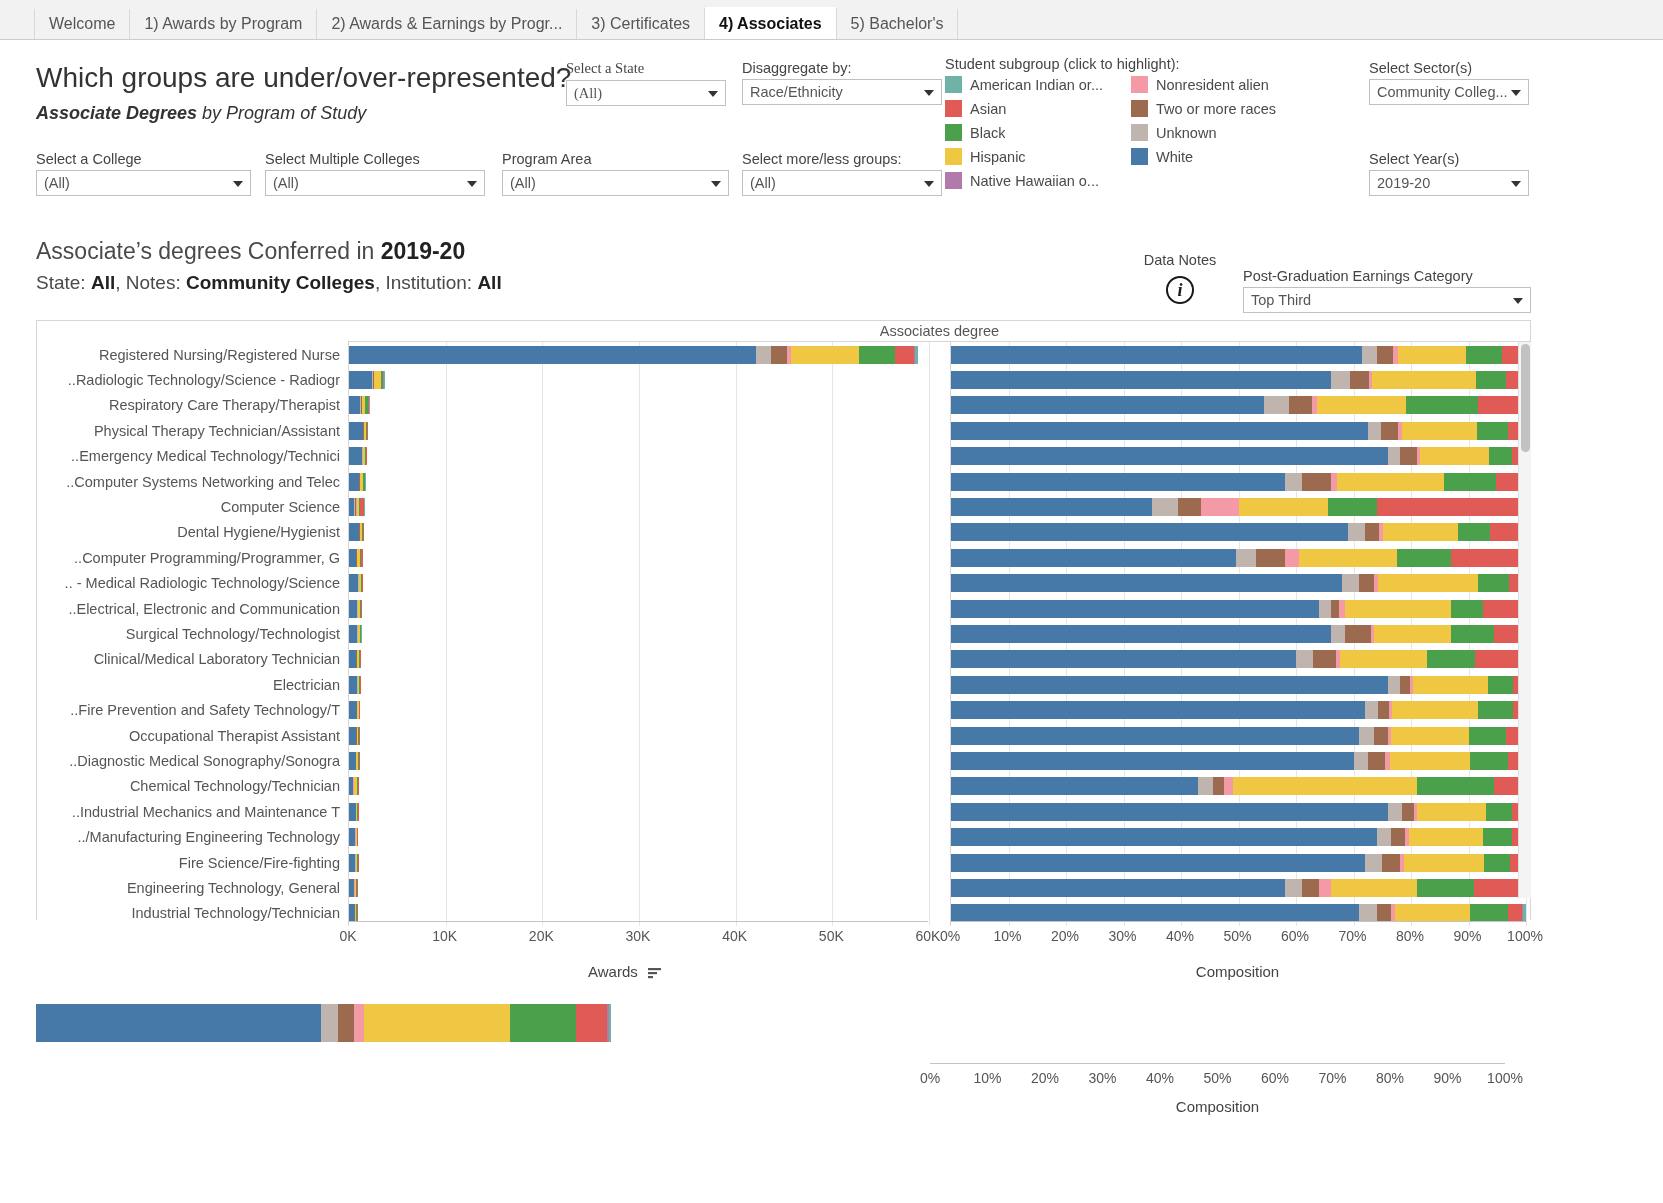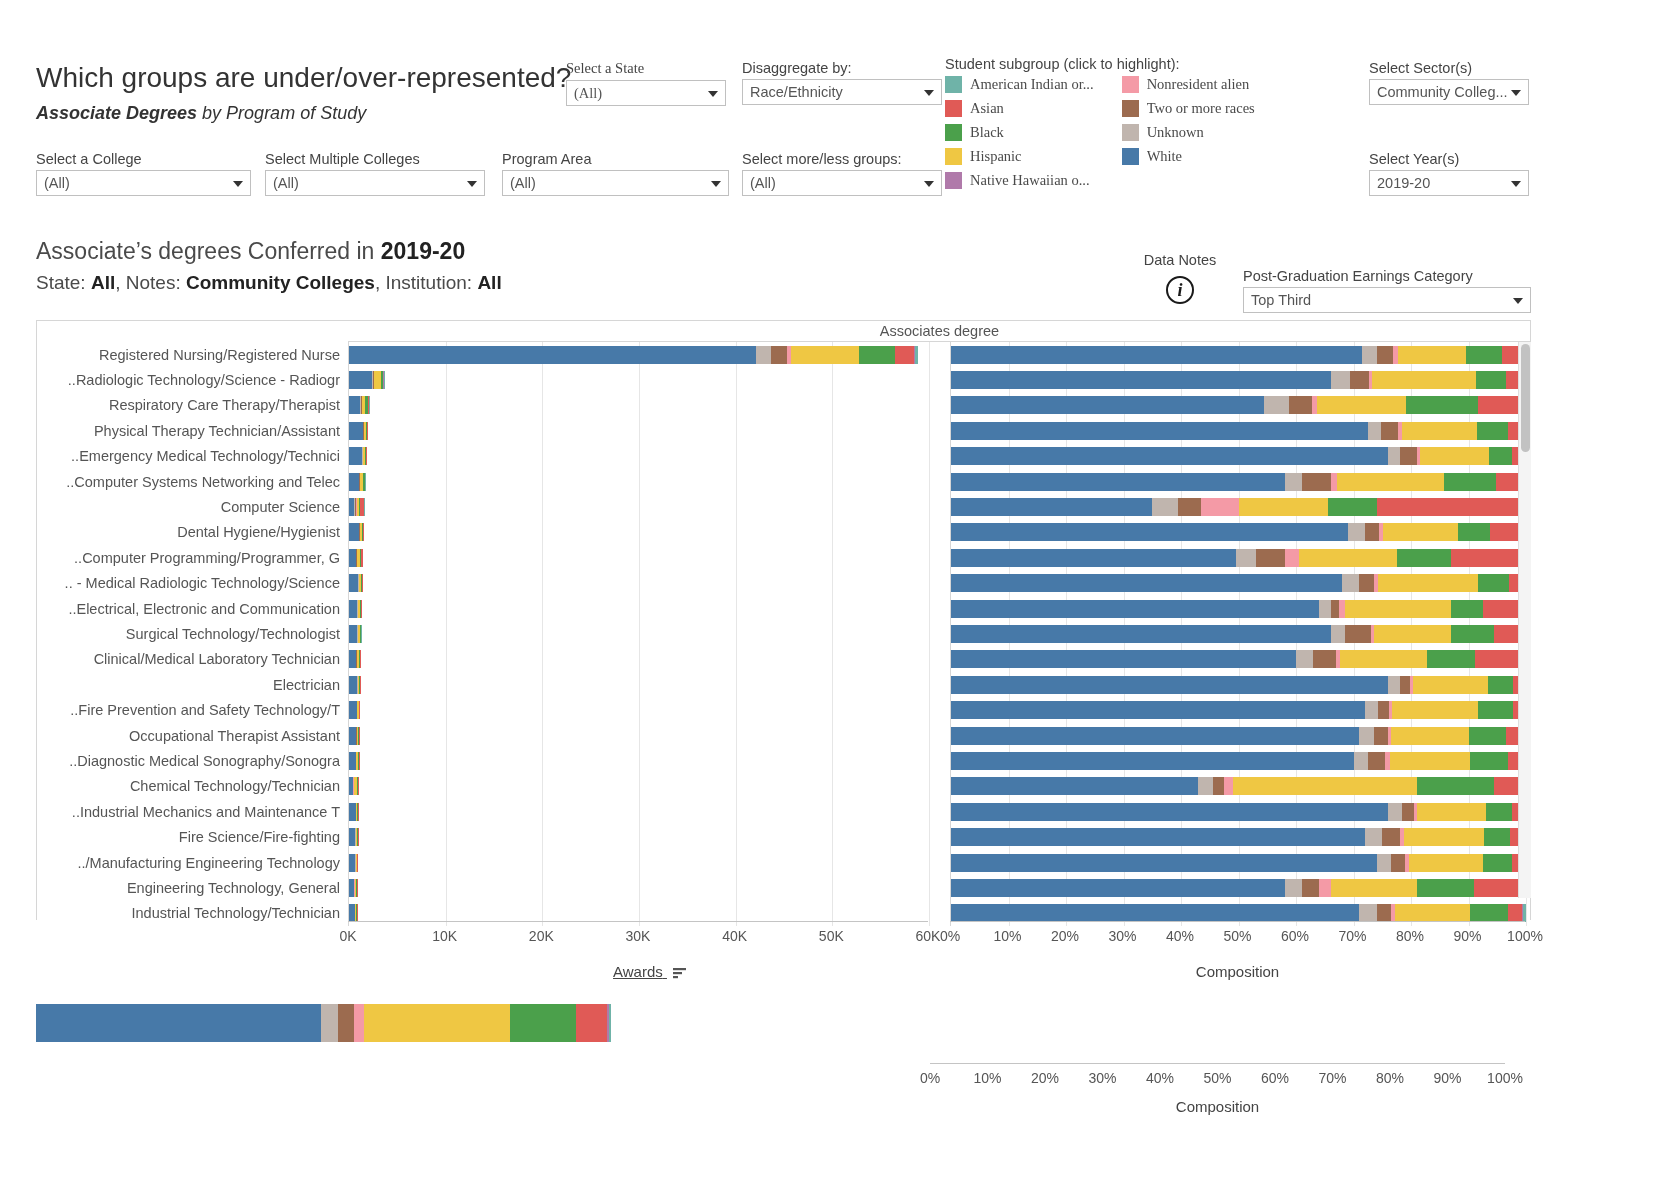--- a/index.html
+++ b/index.html
@@ -72,21 +72,21 @@
     width: 0; height: 0; margin-top: -2px;
     border-left: 5px solid transparent;
     border-right: 5px solid transparent;
     border-top: 6px solid #333333;
   }
 
   
   .legend { position: absolute; left: 945px; top: 16px; }
   .legend-title { font-size: 14.5px; color: #444444; margin-bottom: 4px; white-space: nowrap; }
   .legend-cols { display: flex; gap: 28px; }
-  .legend-col { display: flex; flex-direction: column; gap: 7px; font-family: Liberation Serif, serif; }
+  .legend-col { display: flex; flex-direction: column; gap: 7px; }
   .legend-item { display: flex; align-items: center; gap: 8px; cursor: pointer; }
   .swatch { width: 17px; height: 17px; flex: 0 0 17px; }
   .legend-text {
     font-size: 14.5px; color: #4a4a4a; white-space: nowrap;
     max-width: 150px; overflow: hidden; text-overflow: ellipsis;
   }
 
   
   .chart-title {
     position: absolute; left: 36px; top: 238px;
@@ -185,20 +185,28 @@
     font-size: 15.5px; color: #333333; white-space: nowrap;
   }
   .total-bar-cell { width: 575px; flex: 0 0 575px; position: relative; height: 46px; }
   .total-stack { position: absolute; left: 0; top: 4px; height: 38px; display: flex; }
 </style>
 </head>
 <body>
 
 <div class="app">
 
+  <div class="tabbar">
+    <div class="tab">Welcome</div>
+    <div class="tab">1) Awards by Program</div>
+    <div class="tab">2) Awards &amp; Earnings by Progr...</div>
+    <div class="tab">3) Certificates</div>
+    <div class="tab active">4) Associates</div>
+    <div class="tab">5) Bachelor's</div>
+  </div>
 
   <div class="header">
 
     <div class="title-main">Which groups are under/over-represented?</div>
     <div class="title-sub">
       <b>Associate Degrees</b><span> by Program of Study</span>
     </div>
 
     <div class="ctl" style="left:566px; top:20px; width:160px;font-family:Liberation Serif, serif;">
       <span class="ctl-label">Select a State</span>
@@ -1203,20 +1211,66 @@
               <div class="seg" style="width: 0.5%; background: rgb(244, 154, 166);"></div>
               <div class="seg" style="width: 12%; background: rgb(239, 199, 67);"></div>
               <div class="seg" style="width: 4.5%; background: rgb(75, 160, 75);"></div>
               <div class="seg" style="width: 2%; background: rgb(224, 90, 86);"></div>
               <div class="seg" style="width: 0.2%; background: rgb(176, 122, 170);"></div>
               <div class="seg" style="width: 0.3%; background: rgb(111, 179, 168);"></div>
             </div>
           </div>
         </div>
         <div class="row">
+          <div class="row-label">Manufacturing Engineering Technology/..</div>
+          <div class="bar-cell-awards">
+            <div class="grid-v" style="left: 96.6667px;"></div>
+            <div class="grid-v" style="left: 193.333px;"></div>
+            <div class="grid-v" style="left: 290px;"></div>
+            <div class="grid-v" style="left: 386.667px;"></div>
+            <div class="grid-v" style="left: 483.333px;"></div>
+            <div class="grid-v" style="left: 580px;"></div>
+            <div class="stack" style="width: 8.7px;">
+              <div class="seg" style="width: 74%; background: rgb(71, 121, 168);"></div>
+              <div class="seg" style="width: 2.5%; background: rgb(192, 181, 174);"></div>
+              <div class="seg" style="width: 2.5%; background: rgb(156, 107, 79);"></div>
+              <div class="seg" style="width: 0.6%; background: rgb(244, 154, 166);"></div>
+              <div class="seg" style="width: 13%; background: rgb(239, 199, 67);"></div>
+              <div class="seg" style="width: 5%; background: rgb(75, 160, 75);"></div>
+              <div class="seg" style="width: 2%; background: rgb(224, 90, 86);"></div>
+              <div class="seg" style="width: 0.2%; background: rgb(176, 122, 170);"></div>
+              <div class="seg" style="width: 0.2%; background: rgb(111, 179, 168);"></div>
+            </div>
+          </div>
+          <div class="gap-cell"></div>
+          <div class="bar-cell-comp">
+            <div class="grid-v" style="left: 57.5px;"></div>
+            <div class="grid-v" style="left: 115px;"></div>
+            <div class="grid-v" style="left: 172.5px;"></div>
+            <div class="grid-v" style="left: 230px;"></div>
+            <div class="grid-v" style="left: 287.5px;"></div>
+            <div class="grid-v" style="left: 345px;"></div>
+            <div class="grid-v" style="left: 402.5px;"></div>
+            <div class="grid-v" style="left: 460px;"></div>
+            <div class="grid-v" style="left: 517.5px;"></div>
+            <div class="grid-v" style="left: 575px;"></div>
+            <div class="stack" style="width: 575px;">
+              <div class="seg" style="width: 74%; background: rgb(71, 121, 168);"></div>
+              <div class="seg" style="width: 2.5%; background: rgb(192, 181, 174);"></div>
+              <div class="seg" style="width: 2.5%; background: rgb(156, 107, 79);"></div>
+              <div class="seg" style="width: 0.6%; background: rgb(244, 154, 166);"></div>
+              <div class="seg" style="width: 13%; background: rgb(239, 199, 67);"></div>
+              <div class="seg" style="width: 5%; background: rgb(75, 160, 75);"></div>
+              <div class="seg" style="width: 2%; background: rgb(224, 90, 86);"></div>
+              <div class="seg" style="width: 0.2%; background: rgb(176, 122, 170);"></div>
+              <div class="seg" style="width: 0.2%; background: rgb(111, 179, 168);"></div>
+            </div>
+          </div>
+        </div>
+        <div class="row">
           <div class="row-label">Fire Science/Fire-fighting</div>
           <div class="bar-cell-awards">
             <div class="grid-v" style="left: 96.6667px;"></div>
             <div class="grid-v" style="left: 193.333px;"></div>
             <div class="grid-v" style="left: 290px;"></div>
             <div class="grid-v" style="left: 386.667px;"></div>
             <div class="grid-v" style="left: 483.333px;"></div>
             <div class="grid-v" style="left: 580px;"></div>
             <div class="stack" style="width: 8.89333px;">
               <div class="seg" style="width: 72%; background: rgb(71, 121, 168);"></div>
@@ -1245,66 +1299,20 @@
             <div class="stack" style="width: 575px;">
               <div class="seg" style="width: 72%; background: rgb(71, 121, 168);"></div>
               <div class="seg" style="width: 3%; background: rgb(192, 181, 174);"></div>
               <div class="seg" style="width: 3%; background: rgb(156, 107, 79);"></div>
               <div class="seg" style="width: 0.7%; background: rgb(244, 154, 166);"></div>
               <div class="seg" style="width: 14%; background: rgb(239, 199, 67);"></div>
               <div class="seg" style="width: 4.5%; background: rgb(75, 160, 75);"></div>
               <div class="seg" style="width: 2.3%; background: rgb(224, 90, 86);"></div>
               <div class="seg" style="width: 0.2%; background: rgb(176, 122, 170);"></div>
               <div class="seg" style="width: 0.3%; background: rgb(111, 179, 168);"></div>
-            </div>
-          </div>
-        </div>
-        <div class="row">
-          <div class="row-label">Manufacturing Engineering Technology/..</div>
-          <div class="bar-cell-awards">
-            <div class="grid-v" style="left: 96.6667px;"></div>
-            <div class="grid-v" style="left: 193.333px;"></div>
-            <div class="grid-v" style="left: 290px;"></div>
-            <div class="grid-v" style="left: 386.667px;"></div>
-            <div class="grid-v" style="left: 483.333px;"></div>
-            <div class="grid-v" style="left: 580px;"></div>
-            <div class="stack" style="width: 8.7px;">
-              <div class="seg" style="width: 74%; background: rgb(71, 121, 168);"></div>
-              <div class="seg" style="width: 2.5%; background: rgb(192, 181, 174);"></div>
-              <div class="seg" style="width: 2.5%; background: rgb(156, 107, 79);"></div>
-              <div class="seg" style="width: 0.6%; background: rgb(244, 154, 166);"></div>
-              <div class="seg" style="width: 13%; background: rgb(239, 199, 67);"></div>
-              <div class="seg" style="width: 5%; background: rgb(75, 160, 75);"></div>
-              <div class="seg" style="width: 2%; background: rgb(224, 90, 86);"></div>
-              <div class="seg" style="width: 0.2%; background: rgb(176, 122, 170);"></div>
-              <div class="seg" style="width: 0.2%; background: rgb(111, 179, 168);"></div>
-            </div>
-          </div>
-          <div class="gap-cell"></div>
-          <div class="bar-cell-comp">
-            <div class="grid-v" style="left: 57.5px;"></div>
-            <div class="grid-v" style="left: 115px;"></div>
-            <div class="grid-v" style="left: 172.5px;"></div>
-            <div class="grid-v" style="left: 230px;"></div>
-            <div class="grid-v" style="left: 287.5px;"></div>
-            <div class="grid-v" style="left: 345px;"></div>
-            <div class="grid-v" style="left: 402.5px;"></div>
-            <div class="grid-v" style="left: 460px;"></div>
-            <div class="grid-v" style="left: 517.5px;"></div>
-            <div class="grid-v" style="left: 575px;"></div>
-            <div class="stack" style="width: 575px;">
-              <div class="seg" style="width: 74%; background: rgb(71, 121, 168);"></div>
-              <div class="seg" style="width: 2.5%; background: rgb(192, 181, 174);"></div>
-              <div class="seg" style="width: 2.5%; background: rgb(156, 107, 79);"></div>
-              <div class="seg" style="width: 0.6%; background: rgb(244, 154, 166);"></div>
-              <div class="seg" style="width: 13%; background: rgb(239, 199, 67);"></div>
-              <div class="seg" style="width: 5%; background: rgb(75, 160, 75);"></div>
-              <div class="seg" style="width: 2%; background: rgb(224, 90, 86);"></div>
-              <div class="seg" style="width: 0.2%; background: rgb(176, 122, 170);"></div>
-              <div class="seg" style="width: 0.2%; background: rgb(111, 179, 168);"></div>
             </div>
           </div>
         </div>
         <div class="row">
           <div class="row-label">Engineering Technology, General</div>
           <div class="bar-cell-awards">
             <div class="grid-v" style="left: 96.6667px;"></div>
             <div class="grid-v" style="left: 193.333px;"></div>
             <div class="grid-v" style="left: 290px;"></div>
             <div class="grid-v" style="left: 386.667px;"></div>
@@ -1402,21 +1410,21 @@
   <div class="axis-line" style="left:348px; top:921px; width:580px;"></div>
   <div class="axis-ticks" id="awards-ticks" style="left:348px; top:928px; width:580px;">
       <div class="tick" style="left: 0px;">0K</div>
       <div class="tick" style="left: 96.6667px;">10K</div>
       <div class="tick" style="left: 193.333px;">20K</div>
       <div class="tick" style="left: 290px;">30K</div>
       <div class="tick" style="left: 386.667px;">40K</div>
       <div class="tick" style="left: 483.333px;">50K</div>
       <div class="tick" style="left: 580px;">60K</div>
     </div>
-  <div class="axis-caption" style="left:360px; top:963px; width:580px;text-decoration:underline;">
+  <div class="axis-caption" style="left:335px; top:963px; width:580px;">
     <span>Awards</span>
     <svg class="sort-icon" width="14" height="12" viewBox="0 0 14 12">
       <rect x="0" y="1" width="13" height="2.2" fill="#555"></rect>
       <rect x="0" y="5" width="9" height="2.2" fill="#555"></rect>
       <rect x="0" y="9" width="5" height="2.2" fill="#555"></rect>
     </svg>
   </div>
 
   <div class="axis-line" style="left:950px; top:921px; width:575px;"></div>
   <div class="axis-ticks" id="comp-ticks" style="left:950px; top:928px; width:575px;">

